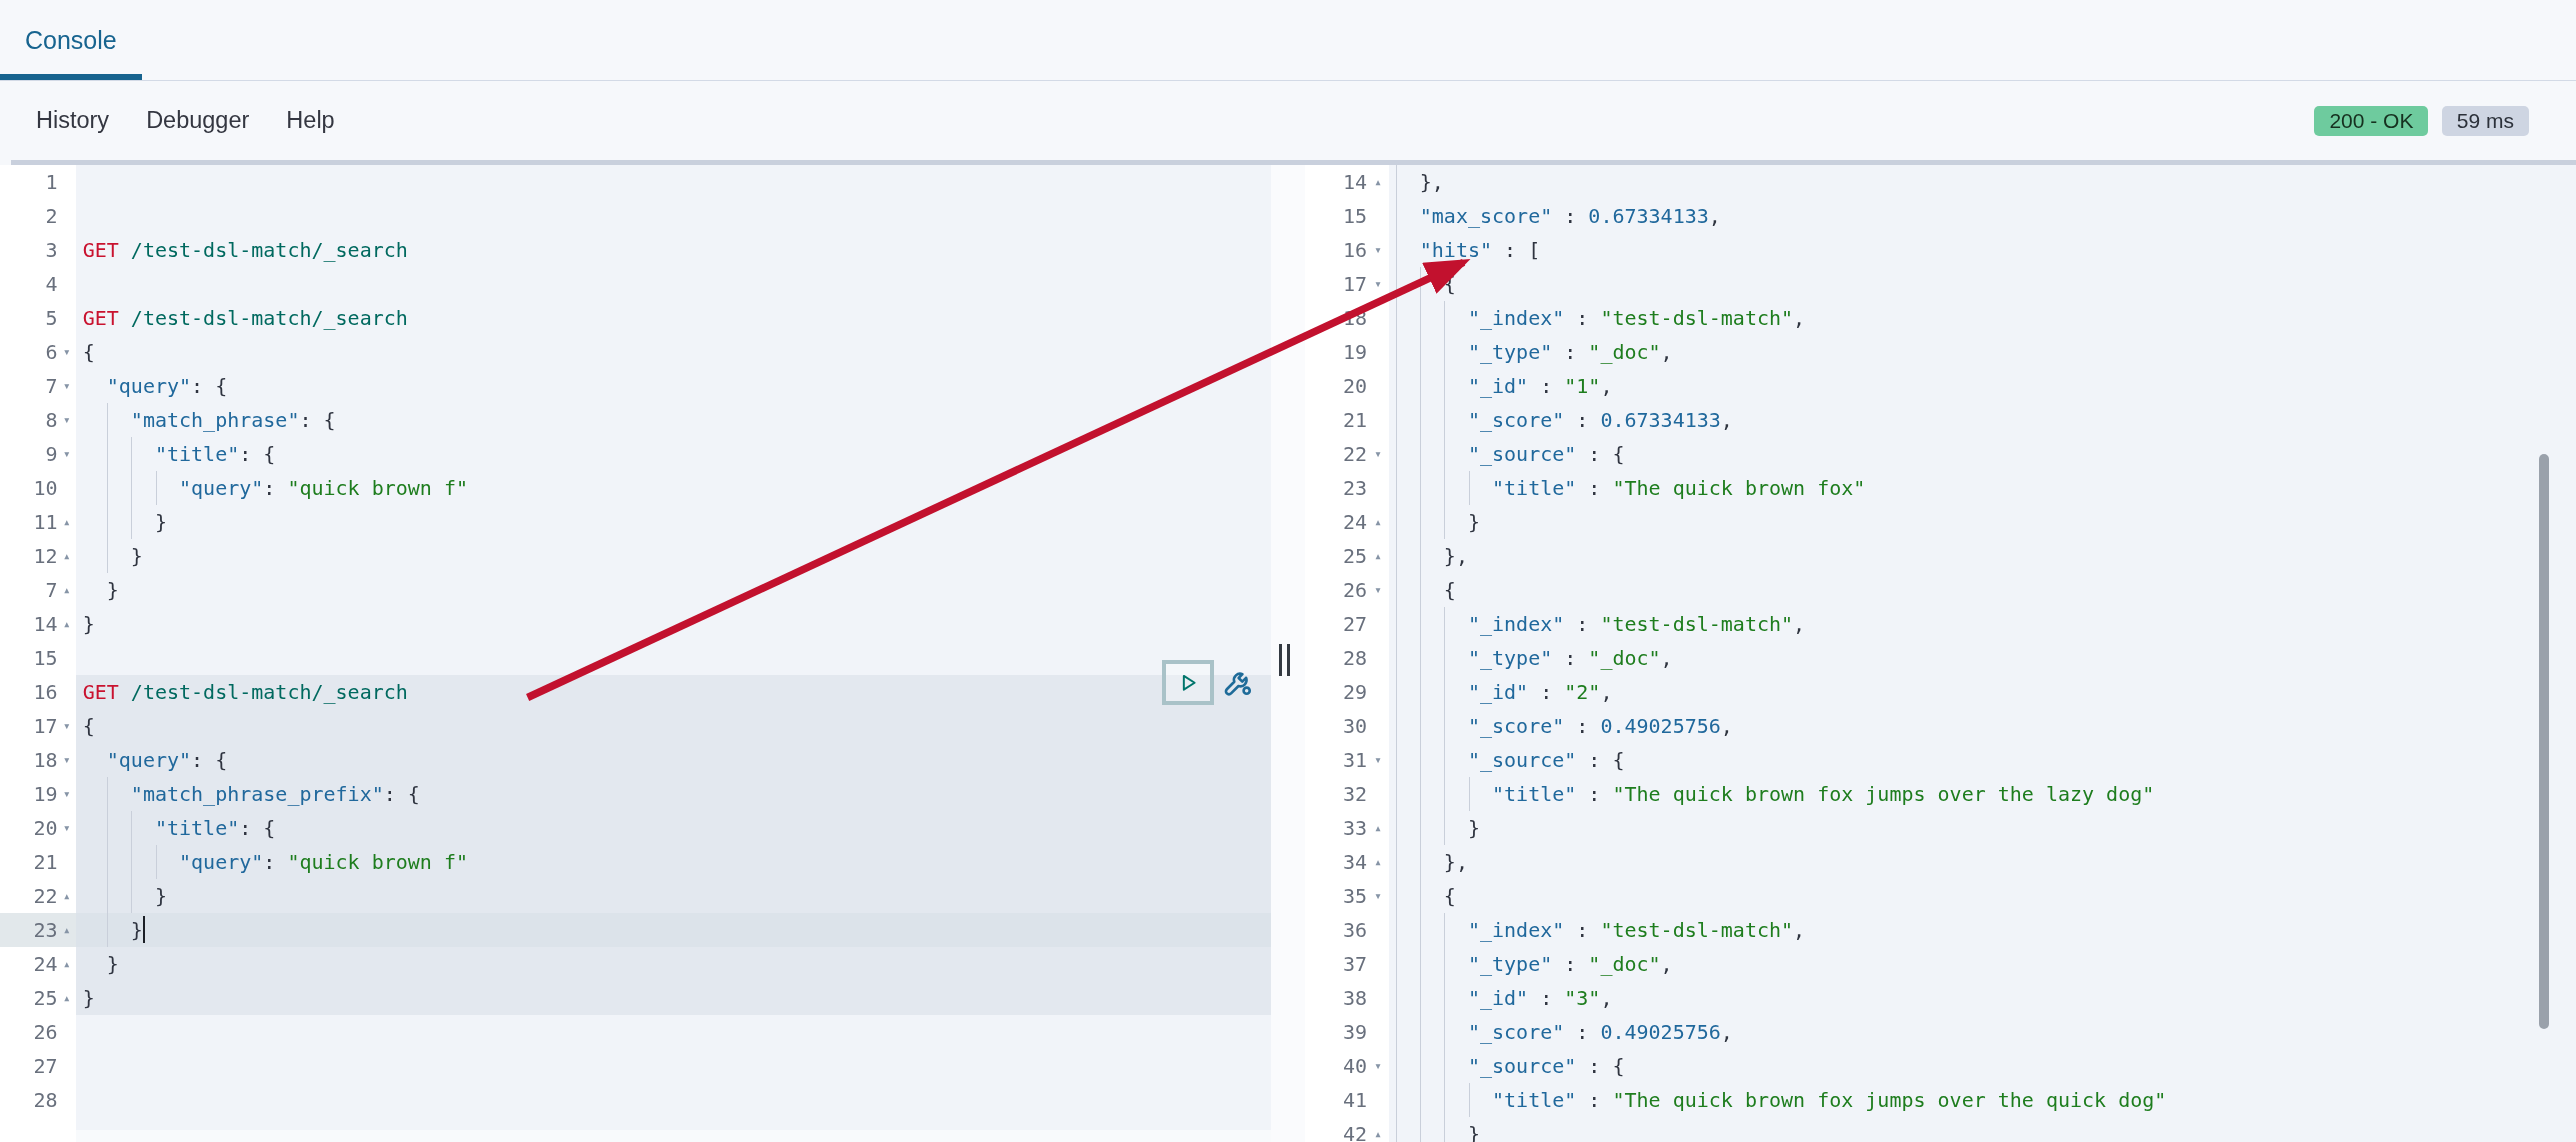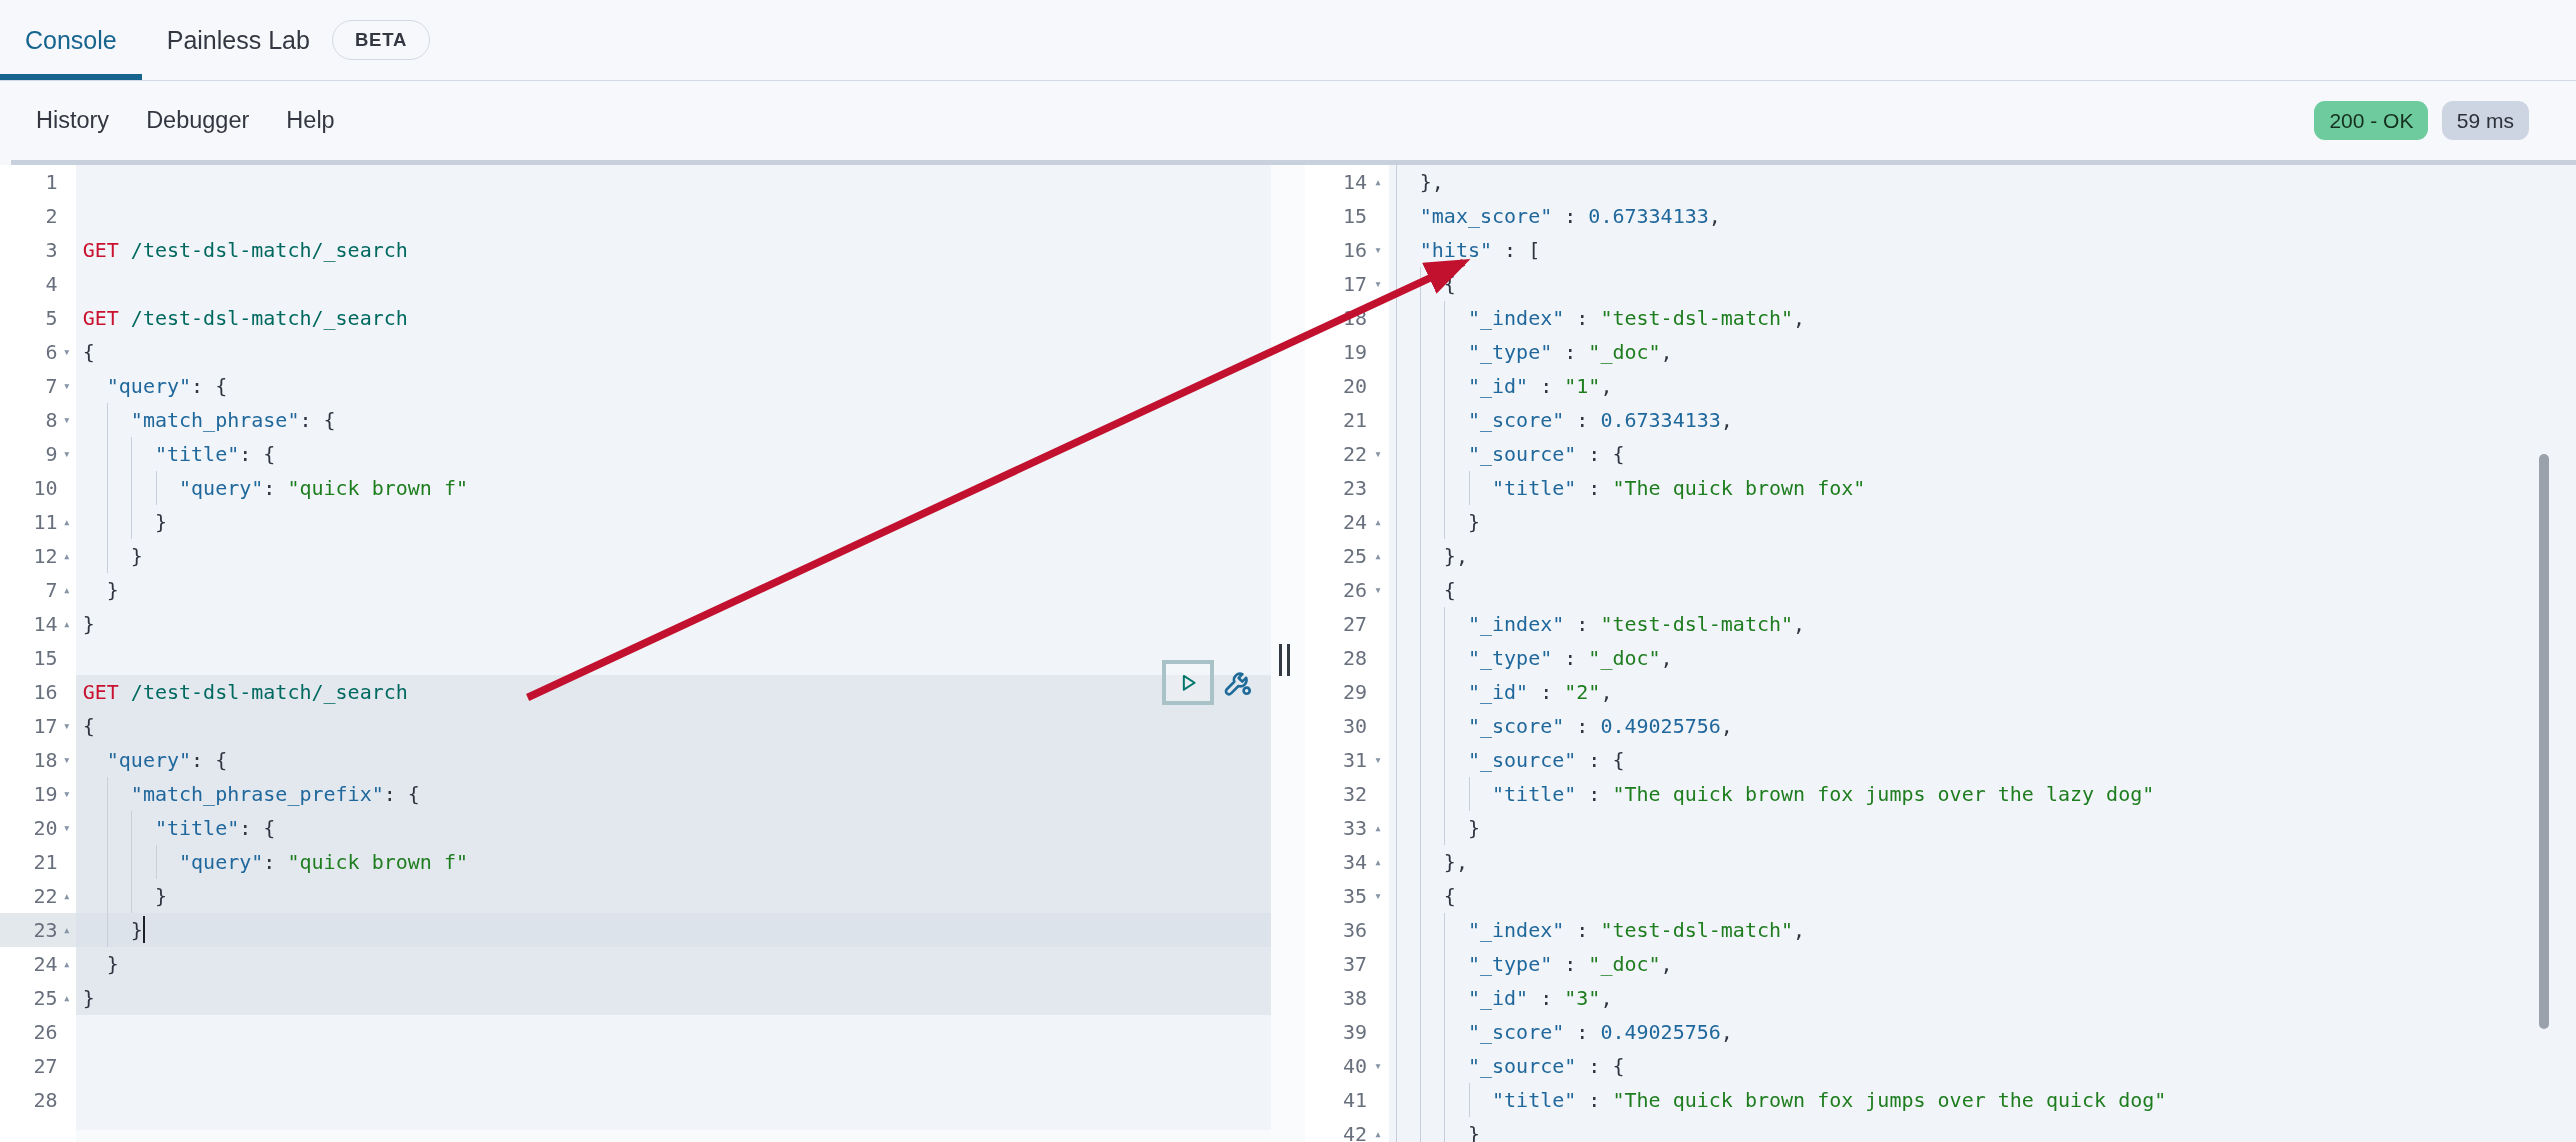--- a/index.html
+++ b/index.html
@@ -12,21 +12,21 @@
   .tab{display:flex;align-items:center;padding:0 25px;font-size:25px;color:#343741;cursor:pointer;}
   .tab.active{color:var(--accent,#17648f);box-shadow:inset 0 -5.9px 0 var(--accent,#17648f);}
   .beta{margin-left:22px;border:1.7px solid #d3dae6;border-radius:28.6px;padding:7.6px 22px;
         font-size:18.5px;font-weight:700;letter-spacing:0.8px;color:#343741;background:transparent;}
 
   
   .menubar{display:flex;align-items:center;height:79px;padding:0 47px 0 36px;gap:37px;
            font-size:23.5px;color:#343741;}
   .menu-item{cursor:pointer;}
   .badges{margin-left:auto;display:flex;gap:13.4px;align-items:center;}
-  .badge{height:39px;display:flex;align-items:center;padding:0 15px;border-radius:11px;
+  .badge{height:30px;display:flex;align-items:center;padding:0 15px;border-radius:5px;
          font-size:21px;font-weight:500;}
   .badge.ok{background:var(--okbg,#6ecb9e);color:#16301f;}
   .badge.ms{background:var(--msbg,#ced5e2);color:#2c313a;}
 
   .topstrip{position:absolute;left:11px;top:160px;width:2565px;height:5px;background:#c9d0dd;}
 
   
   .panel{position:absolute;top:165px;height:978px;overflow:hidden;background:#f1f4f9;}
   .panel::before{content:"";position:absolute;left:0;top:0;bottom:0;width:76px;background:#ffffff;}
   #editor{left:0;width:1271px;}
@@ -67,24 +67,20 @@
   .arrow-overlay{position:absolute;left:0;top:0;z-index:50;pointer-events:none;}
 </style>
 </head>
 <body>
 
 <div id="app">
 
   <div class="tabbar" id="tabbar">
       <div class="tab active">
         <span>Console</span>
-      </div>
-      <div class="tab">
-        <span>Painless Lab</span>
-        <span class="beta">BETA</span>
       </div>
     </div>
 
   <div class="menubar">
     <span id="menu-items" style="display:flex;gap:37px">
         <span class="menu-item">History</span>
         <span class="menu-item">Debugger</span>
         <span class="menu-item">Help</span>
       </span>
     <span class="badges">

